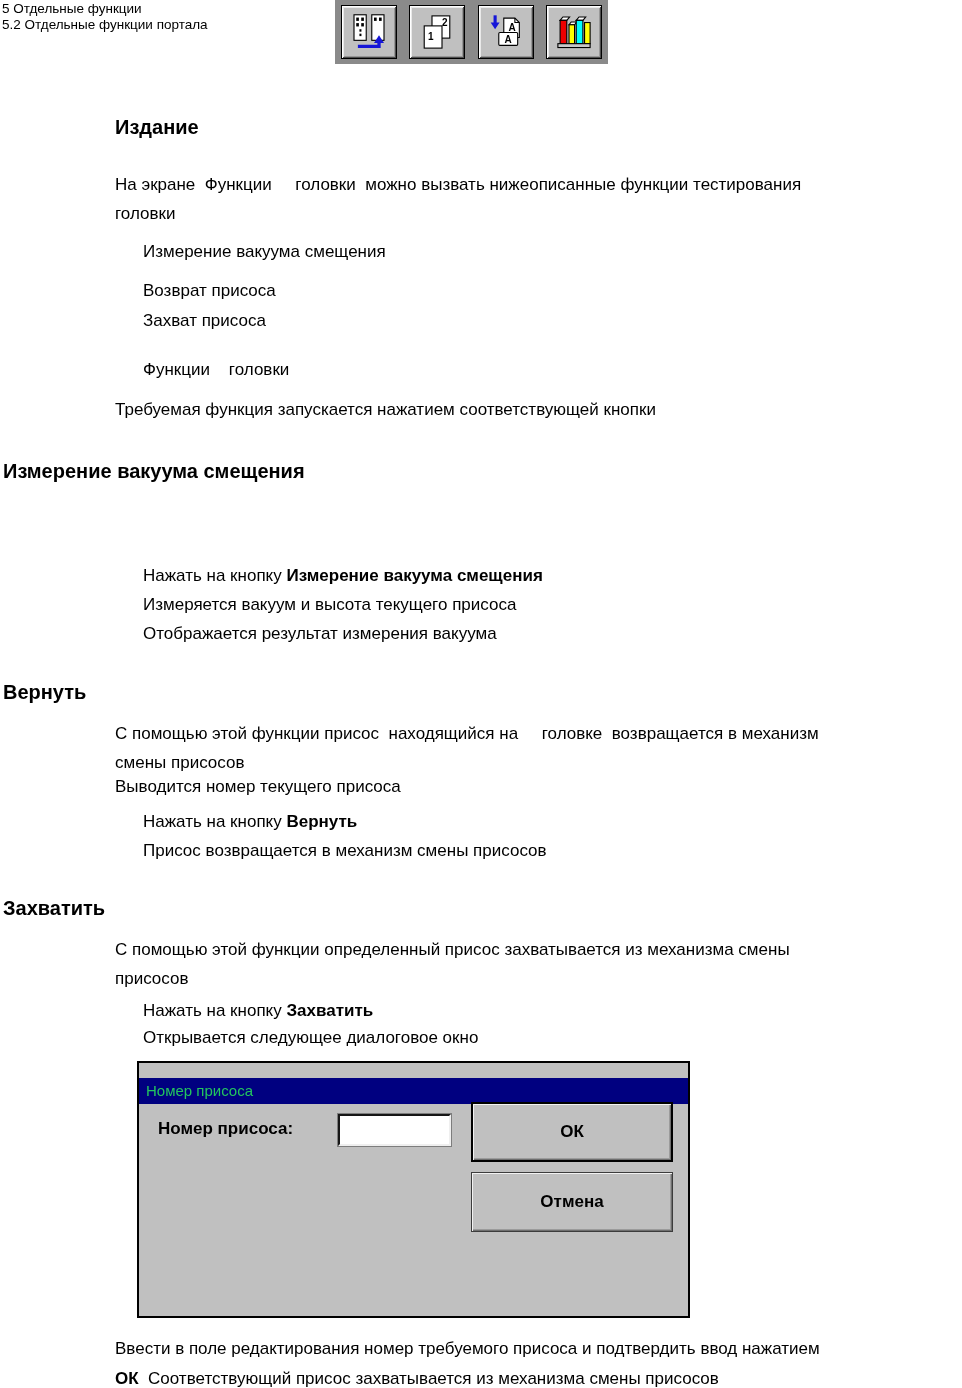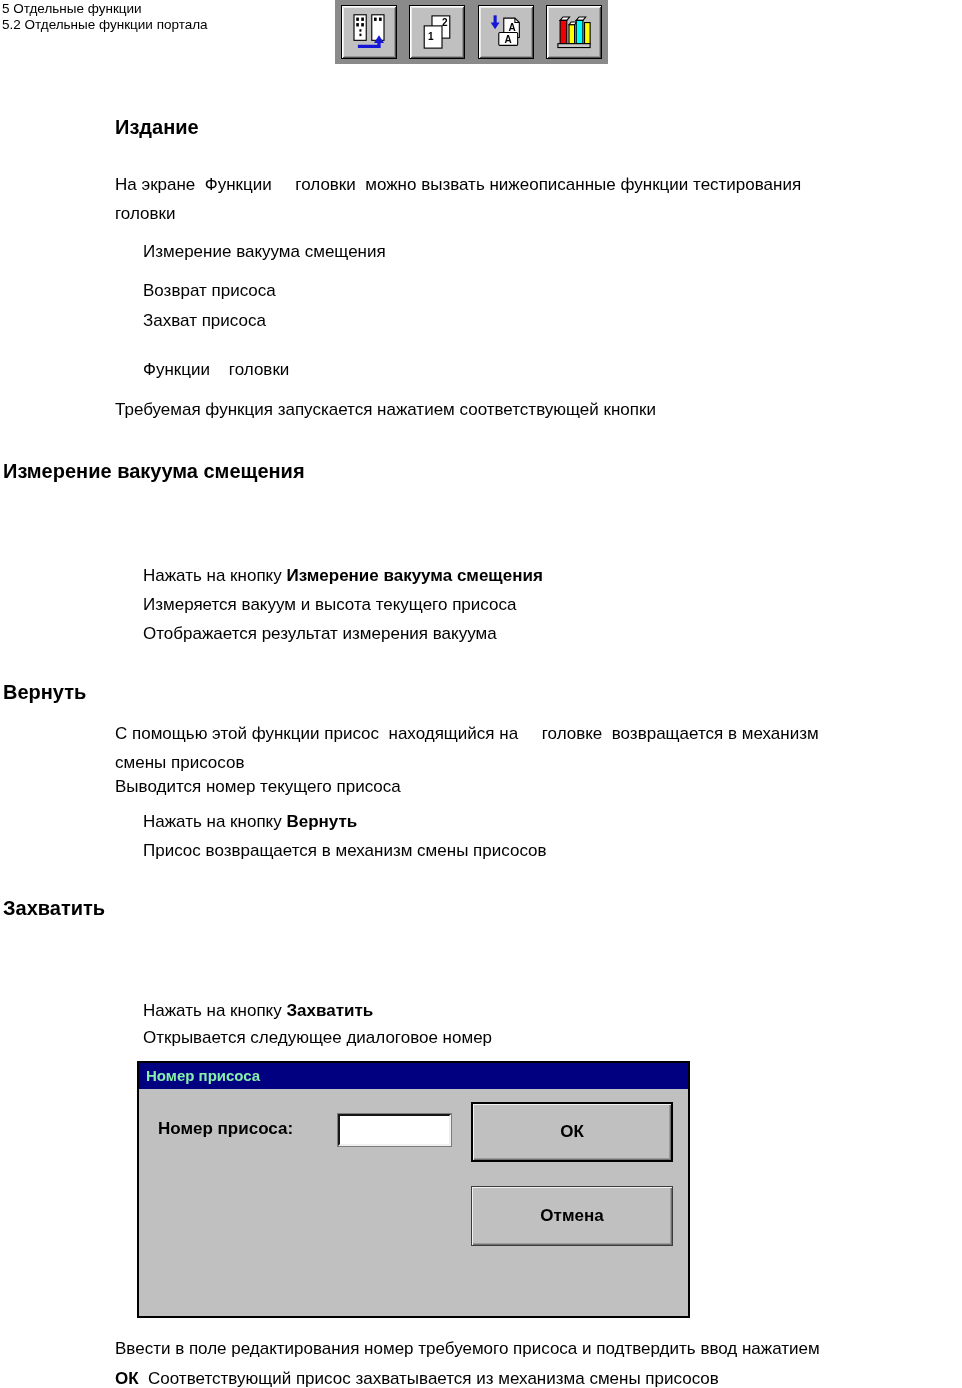--- a/index.html
+++ b/index.html
@@ -34,42 +34,42 @@
     display:flex; align-items:center; justify-content:center;
     cursor:pointer; padding:0;
   }
 
   
   .dialog {
     left:137px; top:1061px; width:553px; height:257px;
     background:#c0c0c0; border:2px solid #000;
   }
   .dlg-titlebar {
-    position:absolute; left:0; top:0; right:0; height:26px;
-    background:#000080; color:#86efac; font-weight:bold; font-size:15px;
+    position:absolute; left:0; top:15px; right:0; height:26px;
+    background:#000080; color:#22c55e; font-weight:normal; font-size:15px;
     line-height:26px; padding-left:7px;
   }
   .dlg-label { position:absolute; left:19px; top:56px; font-size:17px; font-weight:bold; }
   .dlg-input {
     position:absolute; left:199px; top:51px; width:113px; height:32px;
     background:#fff; border:2px solid; border-color:#161616 #efefef #efefef #161616;
     outline:1px solid #7d7d7d; font-size:16px; padding:2px 4px;
     font-family:"Liberation Sans", sans-serif;
   }
   .dlg-btn {
     position:absolute; left:332px; width:202px; height:60px;
     background:#c0c0c0; font-family:"Liberation Sans", sans-serif;
     font-size:17px; font-weight:bold; color:#000; cursor:pointer;
     border:1px solid #3c3c3c;
     box-shadow: inset 1px 1px 0 #f2f2f2, inset -1px -1px 0 #6e6e6e,
                 inset -2px -2px 0 #9b9b9b;
   }
   .dlg-btn.default { border:2px solid #000; }
   .btn-ok { top:39px; }
-  .btn-cancel { top:123px;text-align:center; }
+  .btn-cancel { top:109px;text-align:center; }
   .btn-help { top:181px; }
 </style>
 </head>
 <body>
 
 <div class="page">
 
   <div class="abs hdr-small" style="left:2px; top:1px;">
     <div>5 Отдельные функции</div>
     <div>5.2 Отдельные функции портала</div>
@@ -144,22 +144,24 @@
   <div class="abs list-item" style="left:143px; top:624px;">Отображается результат измерения вакуума</div>
 
   <div class="abs sec-heading" style="left:3px; top:681px;">Вернуть</div>
   <div class="abs body-text pre" style="left:115px; top:719px; width:860px;">С помощью этой функции присос  находящийся на     головке  возвращается в механизм
 смены присосов</div>
   <div class="abs list-item" style="left:115px; top:777px;">Выводится номер текущего присоса</div>
   <div class="abs list-item" style="left:143px; top:812px;"><span>Нажать на кнопку </span><b>Вернуть</b></div>
   <div class="abs list-item" style="left:143px; top:841px;">Присос возвращается в механизм смены присосов</div>
 
   <div class="abs sec-heading" style="left:3px; top:897px;">Захватить</div>
+  <div class="abs body-text pre" style="left:115px; top:935px; width:840px;">С помощью этой функции определенный присос захватывается из механизма смены
+присосов</div>
   <div class="abs list-item" style="left:143px; top:1001px;"><span>Нажать на кнопку </span><b>Захватить</b></div>
-  <div class="abs list-item" style="left:143px; top:1028px;">Открывается следующее диалоговое номер</div>
+  <div class="abs list-item" style="left:143px; top:1028px;">Открывается следующее диалоговое окно</div>
 
   <div class="abs dialog">
     <div class="dlg-titlebar">
       <span>Номер присоса</span>
     </div>
     <div class="dlg-label">Номер присоса:</div>
     <input class="dlg-input" type="text" value="" style="">
     <button class="dlg-btn default btn-ok">ОК</button>
     <button class="dlg-btn btn-cancel">Отмена</button>
   </div>

